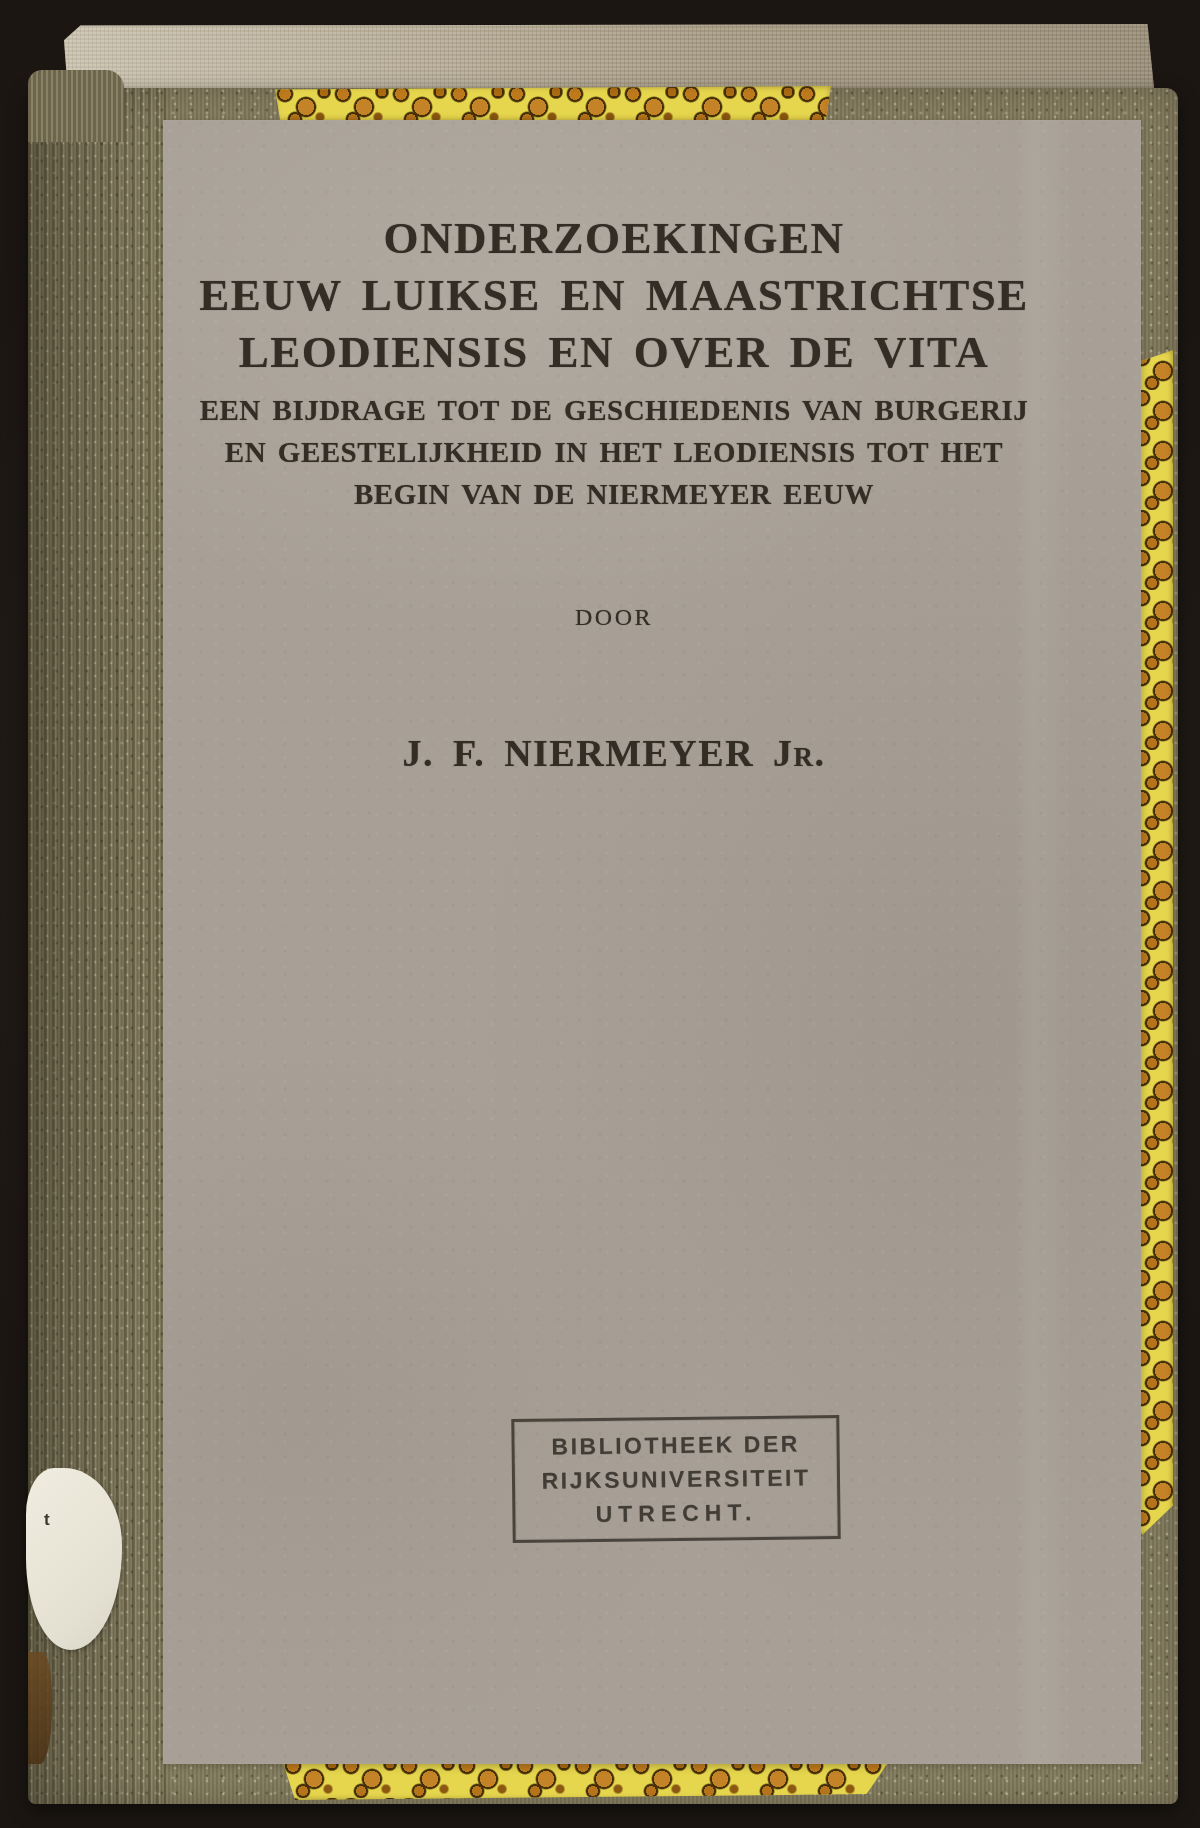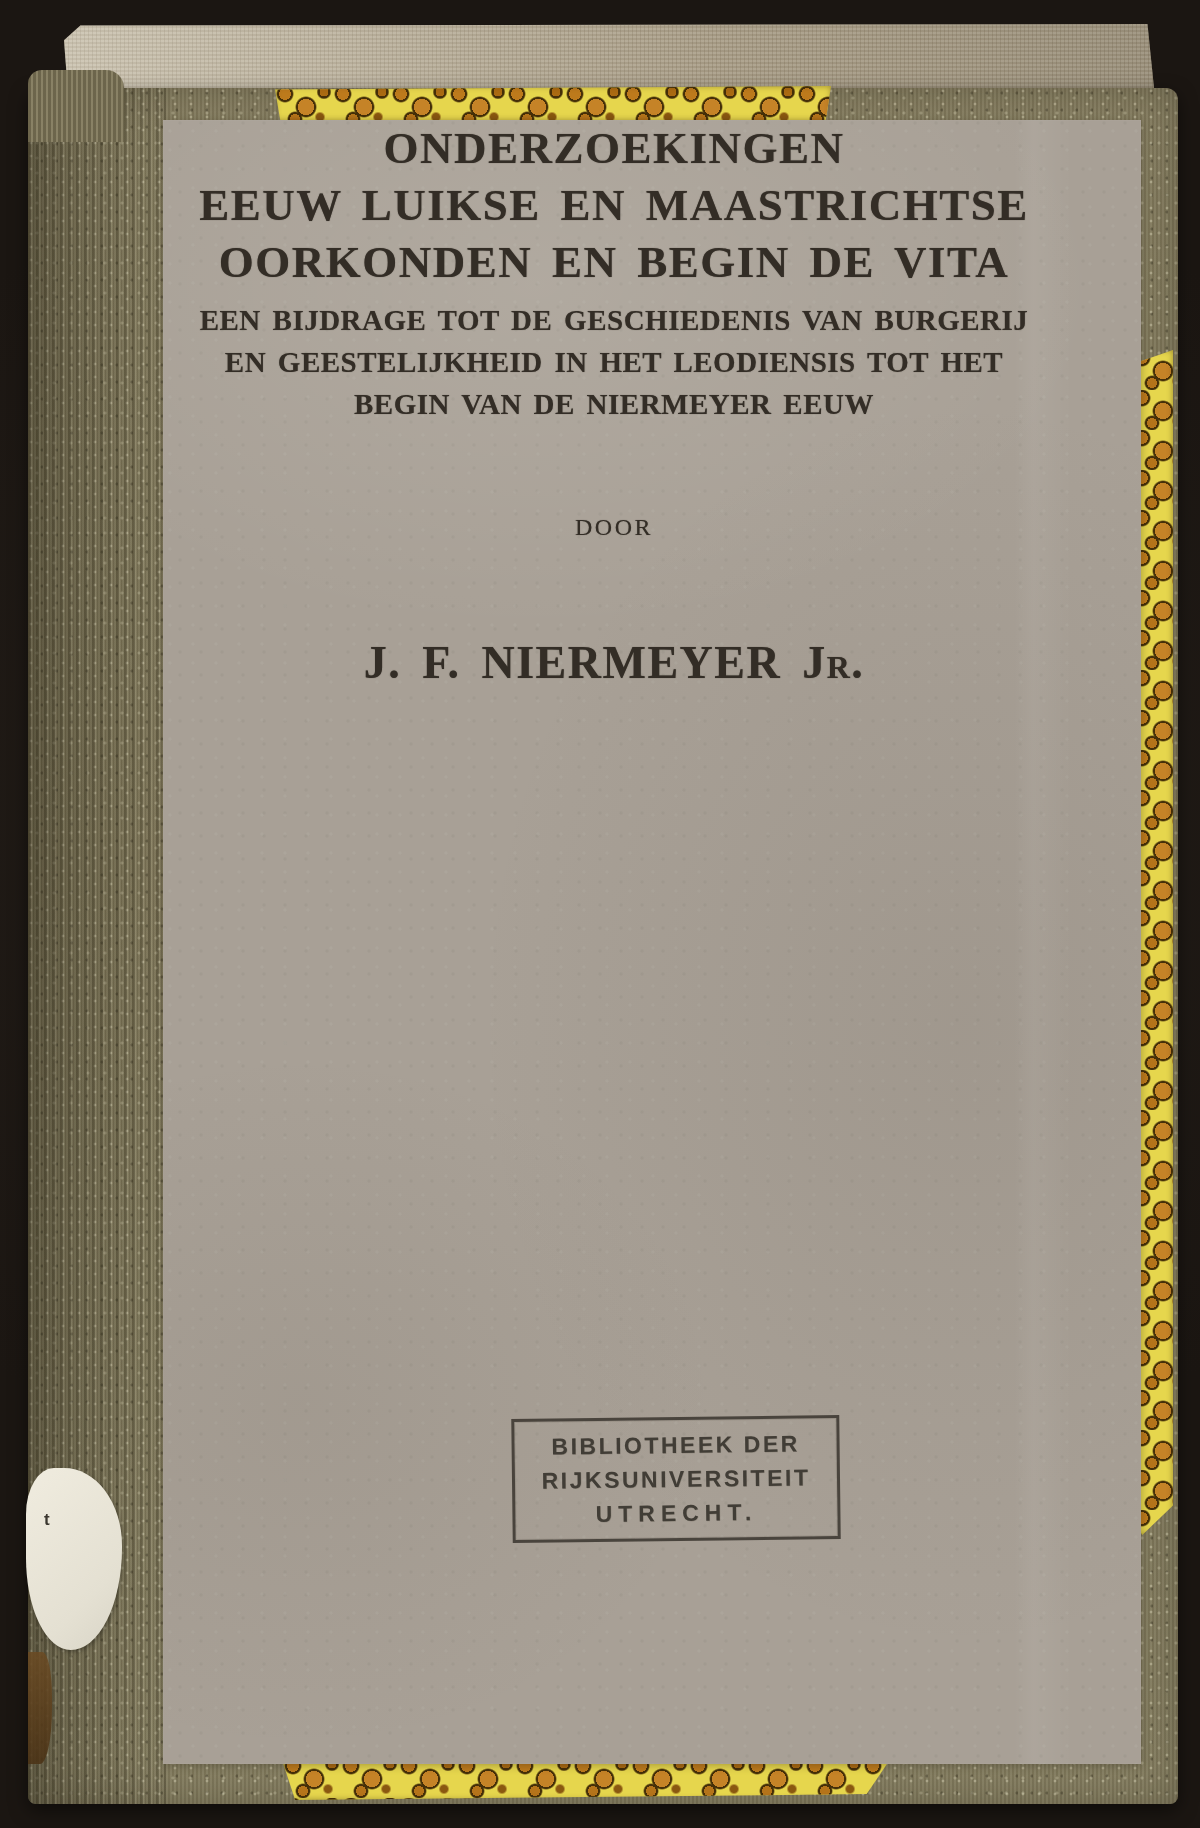--- a/index.html
+++ b/index.html
@@ -75,38 +75,38 @@
       radial-gradient(820px 500px at 38% 10%, rgba(255,253,245,0.10), transparent 70%),
       radial-gradient(700px 900px at 82% 55%, rgba(88,78,66,0.10), transparent 70%),
       radial-gradient(600px 500px at 14% 78%, rgba(88,78,66,0.08), transparent 70%),
       radial-gradient(circle at 7px 11px, rgba(255,255,255,0.05) 0 1px, transparent 2.2px),
       radial-gradient(circle at 17px 3px, rgba(52,46,38,0.05) 0 1px, transparent 2.2px),
       var(--label,#a8a096);
     background-size:auto,auto,auto,auto,23px 19px,21px 23px,auto;
     box-shadow:1px 2px 8px rgba(30,25,15,0.28), inset 0 0 1px rgba(255,255,255,0.25);
   }
   .label-text{position:absolute;left:20px;top:0;width:862px;text-align:center;color:var(--ink,#332d26);}
-  .title{}
+  .title{padding-top:90px;}
   .t-line{
     font-size:45px;font-weight:bold;line-height:57px;white-space:nowrap;
     letter-spacing:1.5px;word-spacing:7px;
     text-shadow:0 0 1px rgba(42,36,28,0.65);
   }
   .subtitle{margin-top:8px;}
   .s-line{
     font-size:29px;font-weight:bold;line-height:42px;white-space:nowrap;
     letter-spacing:0.5px;word-spacing:4px;
     text-shadow:0 0 1px rgba(42,36,28,0.55);
   }
   .byline{
     margin-top:87px;font-size:24px;font-weight:normal;line-height:30px;
     letter-spacing:2.5px;text-shadow:0 0 1px rgba(42,36,28,0.5);
   }
   .author{
-    margin-top:99px;font-size:46px;font-weight:bold;line-height:44px;
+    margin-top:99px;font-size:38px;font-weight:bold;line-height:44px;
     font-variant:small-caps;letter-spacing:1.5px;word-spacing:8px;
     text-shadow:0 0 1px rgba(42,36,28,0.6);
   }
   
   .stamp{
     position:absolute;left:349px;top:1297px;width:322px;height:118px;z-index:5;
     border:3px solid rgba(52,48,42,0.82);
     transform:rotate(-0.7deg);
     display:flex;flex-direction:column;justify-content:center;align-items:center;
     color:var(--stamp-ink,#413d36);
@@ -145,21 +145,21 @@
 
   <div class="marble marble-top"></div>
   <div class="marble marble-right"></div>
   <div class="marble marble-bottom"></div>
 
   <div class="label">
     <div class="label-text">
       <div class="title">
         <div class="t-line">ONDERZOEKINGEN</div>
         <div class="t-line">EEUW LUIKSE EN MAASTRICHTSE</div>
-        <div class="t-line">OORKONDEN EN BEGIN DE VITA</div>
+        <div class="t-line">LEODIENSIS EN OVER DE VITA</div>
       </div>
       <div class="subtitle">
         <div class="s-line">EEN BIJDRAGE TOT DE GESCHIEDENIS VAN BURGERIJ</div>
         <div class="s-line">EN GEESTELIJKHEID IN HET LEODIENSIS TOT HET</div>
         <div class="s-line">BEGIN VAN DE NIERMEYER EEUW</div>
       </div>
       <div class="byline">DOOR</div>
       <div class="author">J. F. NIERMEYER Jr.</div>
     </div>
 

